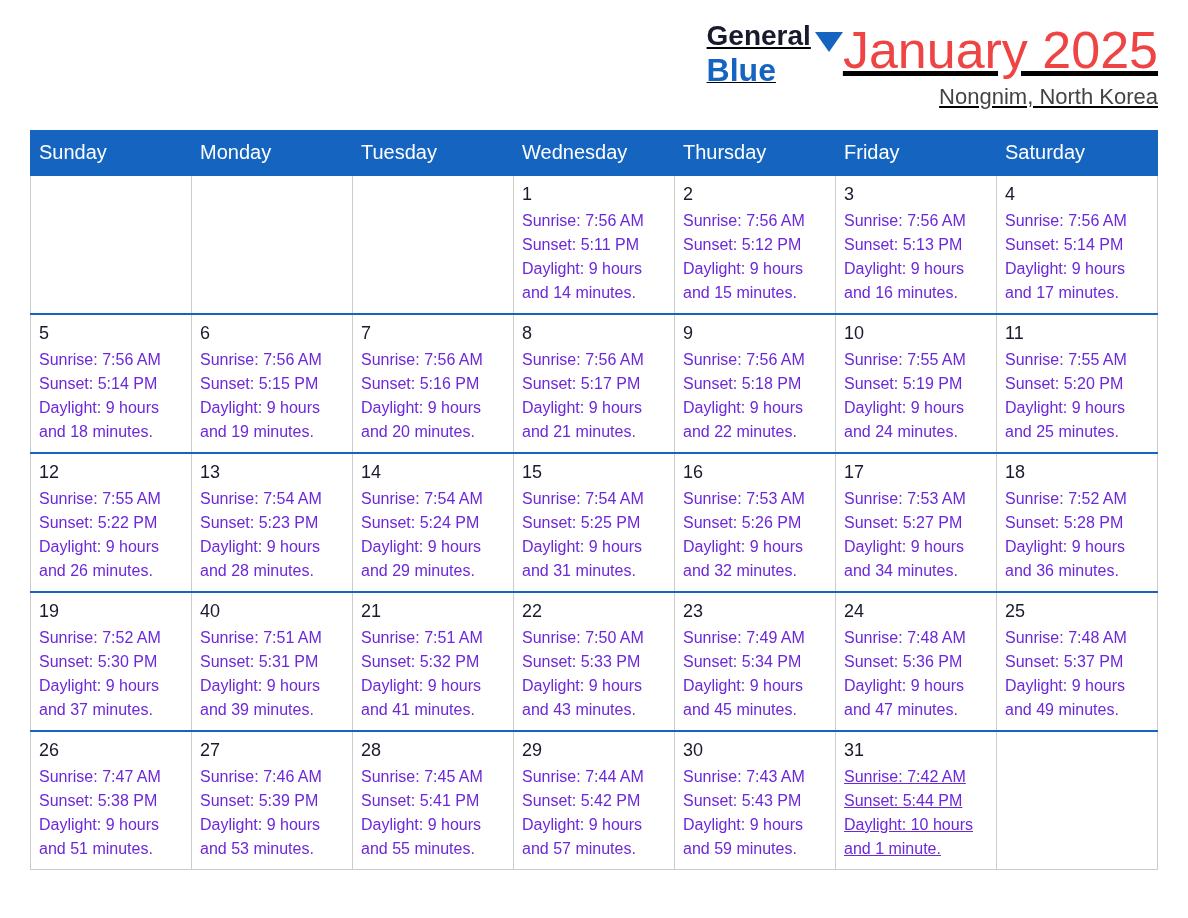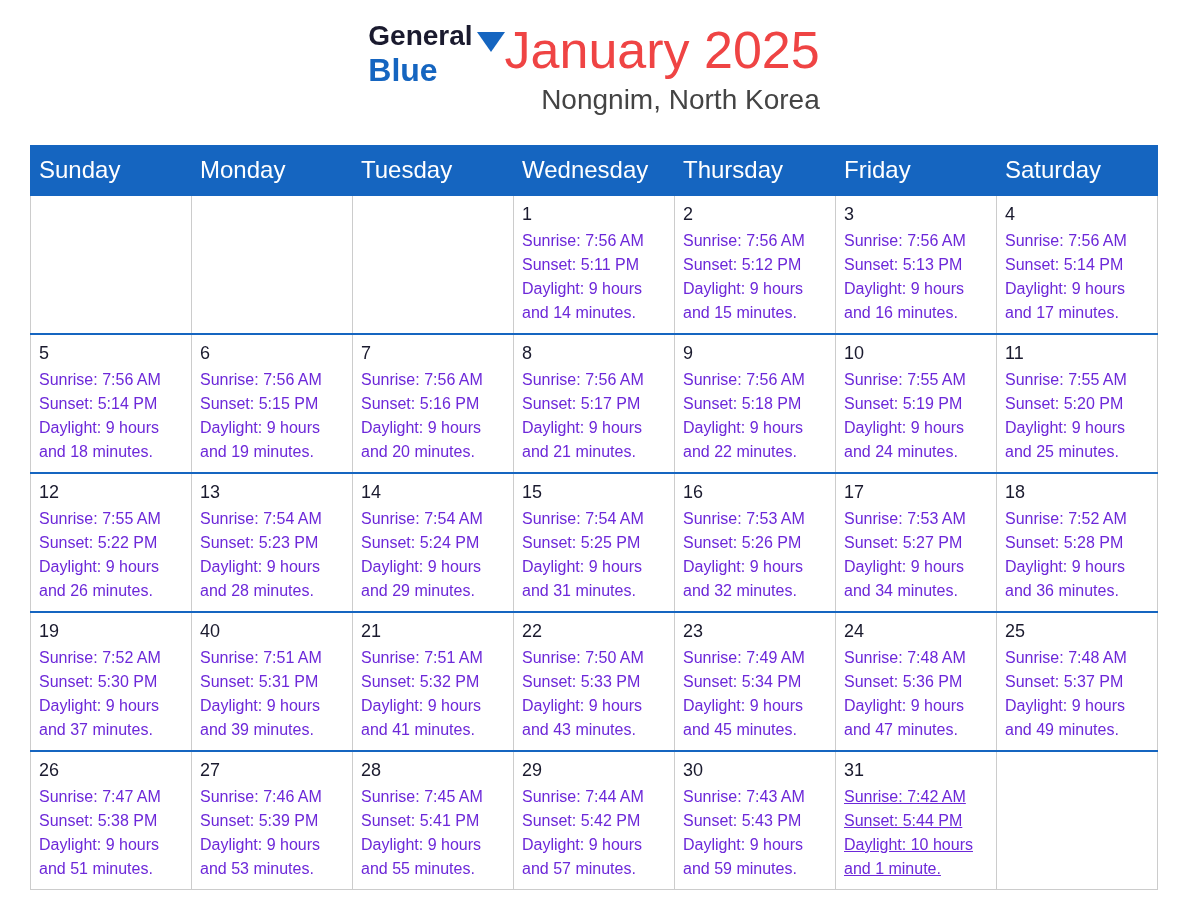--- a/index.html
+++ b/index.html
@@ -5,23 +5,24 @@
     * { margin: 0; padding: 0; box-sizing: border-box; }
     body {
       font-family: Arial, sans-serif;
       background: #fff;
       width: 1188px;
       min-height: 918px;
       padding: 20px 30px;
     }
     .header {
       display: flex;
-      justify-content: center;
+      justify-content: flex-end;
       align-items: flex-start;
-      margin-bottom: 29px;
+      margin-bottom: 20px;
+      text-decoration: underline;
     }
     .logo {
       display: flex;
       align-items: center;
     }
     .logo-text-general {
       font-size: 28px;
       font-weight: bold;
       color: #1a1a2e;
     }
@@ -45,33 +46,33 @@
     }
     .title-section {
       text-align: right;
     }
     .month-title {
       font-size: 52px;
       font-weight: normal;
       color: #ef4444;
     }
     .location-title {
-      font-size: 28px;
+      font-size: 22px;
       color: #444;
       margin-top: 4px;
     }
     .calendar {
       width: 100%;
       border-collapse: collapse;
     }
     .calendar th {
       background-color: #1565c0;
       color: #fff;
       padding: 10px 8px;
-      font-size: 24px;
+      font-size: 20px;
       font-weight: normal;
       text-align: left;
       border: 1px solid #1565c0;
     }
     .calendar td {
       border: 1px solid #ccc;
       vertical-align: top;
       padding: 8px;
       width: calc(100% / 7);
       min-height: 110px;

